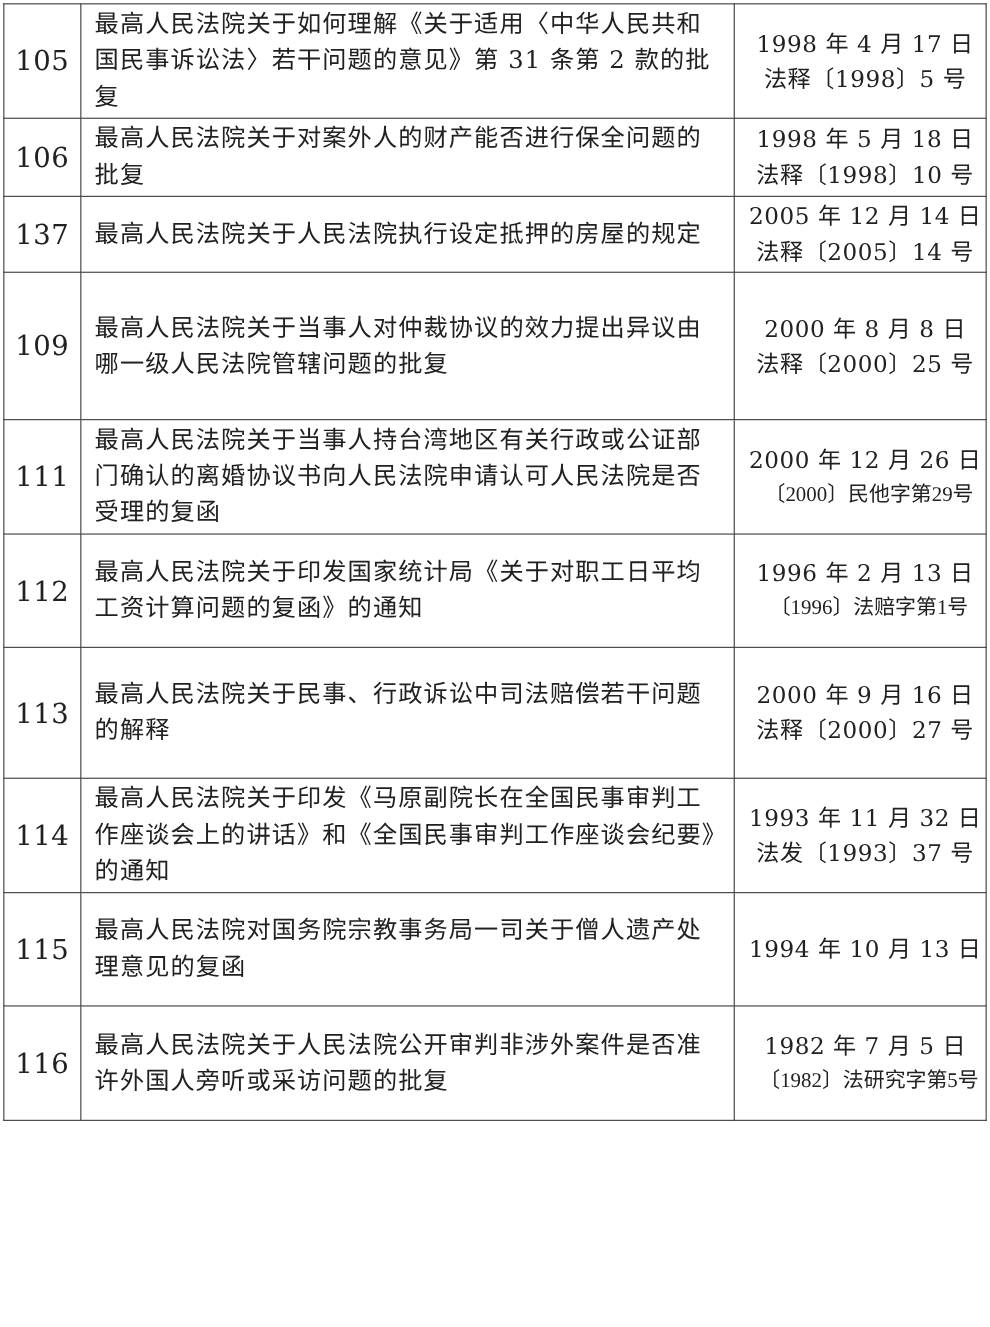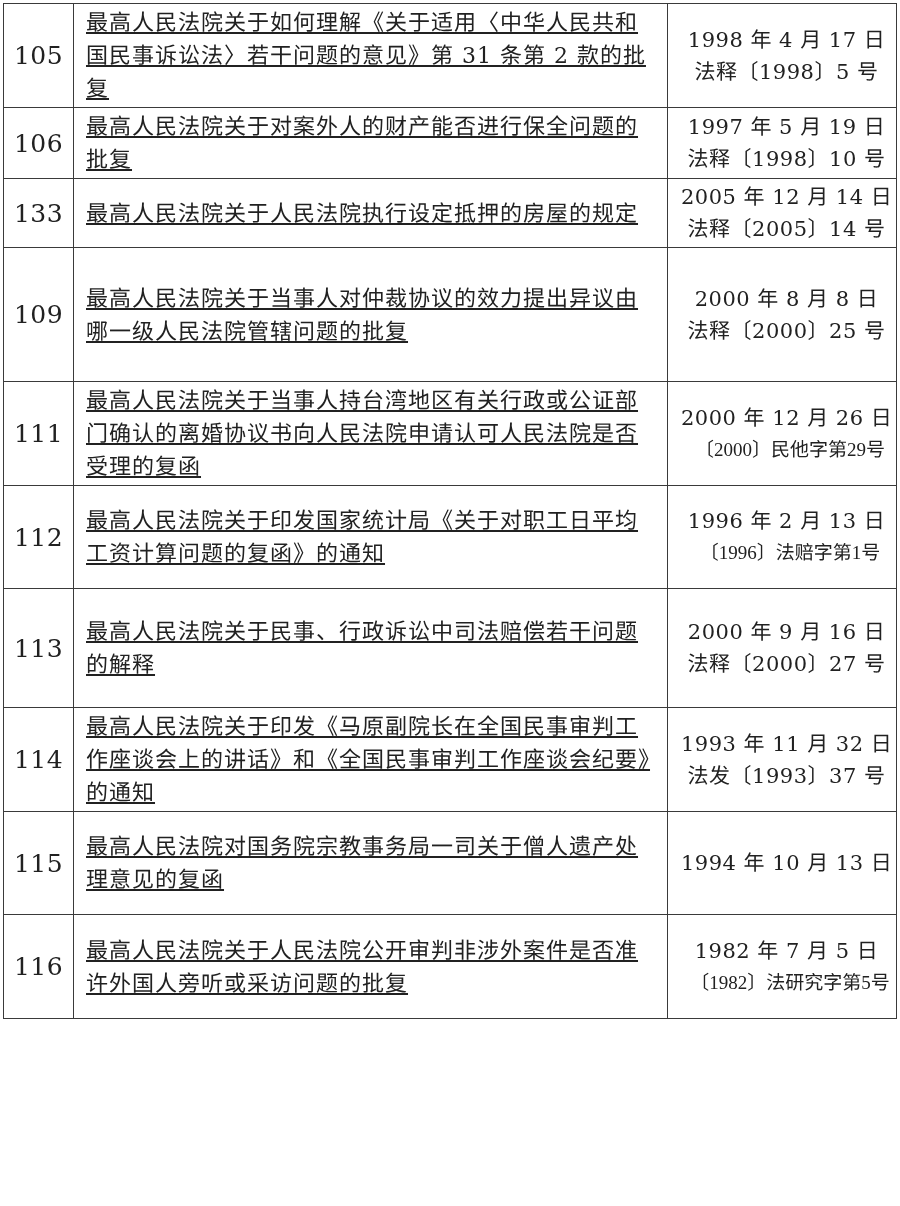--- a/index.html
+++ b/index.html
@@ -40,21 +40,20 @@
     text-align: center;
     font-size: 25px;
     letter-spacing: 0.5px;
   }
   td.title-cell {
     padding: 2px 14px 2px 12px;
     font-size: 22px;
     line-height: 33px;
     letter-spacing: 1px;
     text-align: left;
-    text-decoration: underline;
   }
   td.date-cell {
     padding: 2px 4px 2px 13px;
     font-size: 21px;
     line-height: 32px;
     text-align: center;
     letter-spacing: 0.5px;
   }
   .doc-line {
     white-space: nowrap;
@@ -104,28 +103,28 @@
   </tr>
 
   <tr>
     <td class="no-cell">
       <span>106</span>
     </td>
     <td class="title-cell">
       <span>最高人民法院关于对案外人的财产能否进行保全问题的批复</span>
     </td>
     <td class="date-cell">
-      <div class="doc-line">1997 年 5 月 19 日</div>
+      <div class="doc-line">1998 年 5 月 18 日</div>
       <div class="doc-line doc-no">法释〔1998〕10 号</div>
     </td>
   </tr>
 
   <tr>
     <td class="no-cell">
-      <span>133</span>
+      <span>137</span>
     </td>
     <td class="title-cell">
       <span>最高人民法院关于人民法院执行设定抵押的房屋的规定</span>
     </td>
     <td class="date-cell">
       <div class="doc-line">2005 年 12 月 14 日</div>
       <div class="doc-line doc-no">法释〔2005〕14 号</div>
     </td>
   </tr>
 

